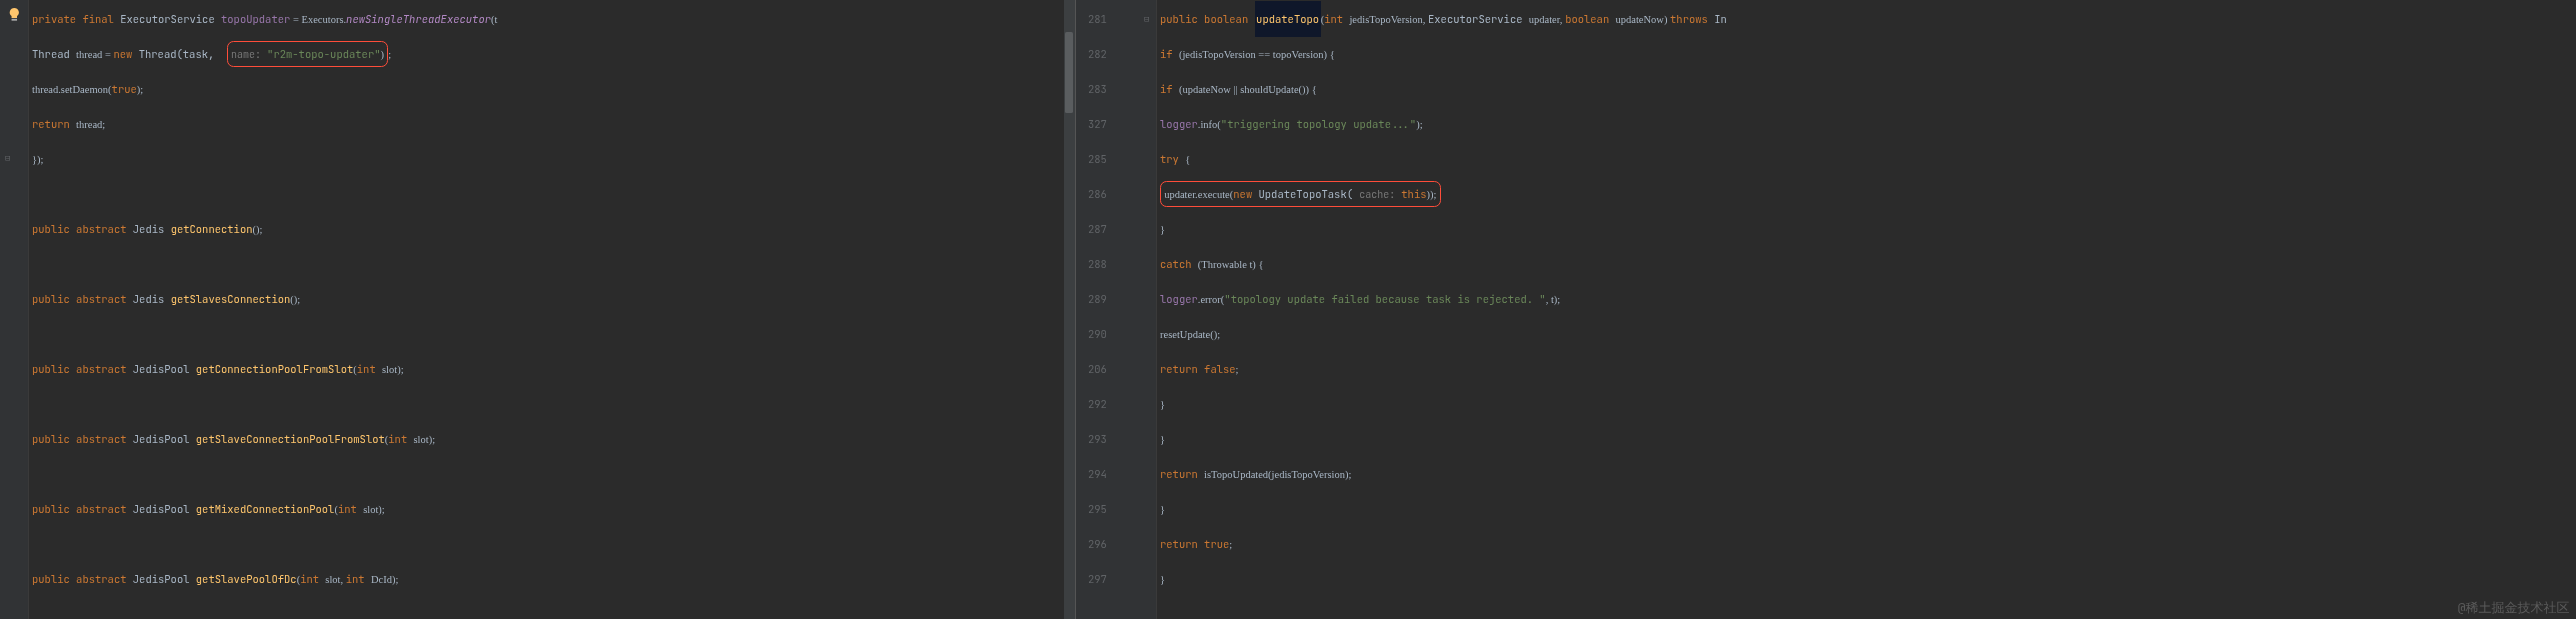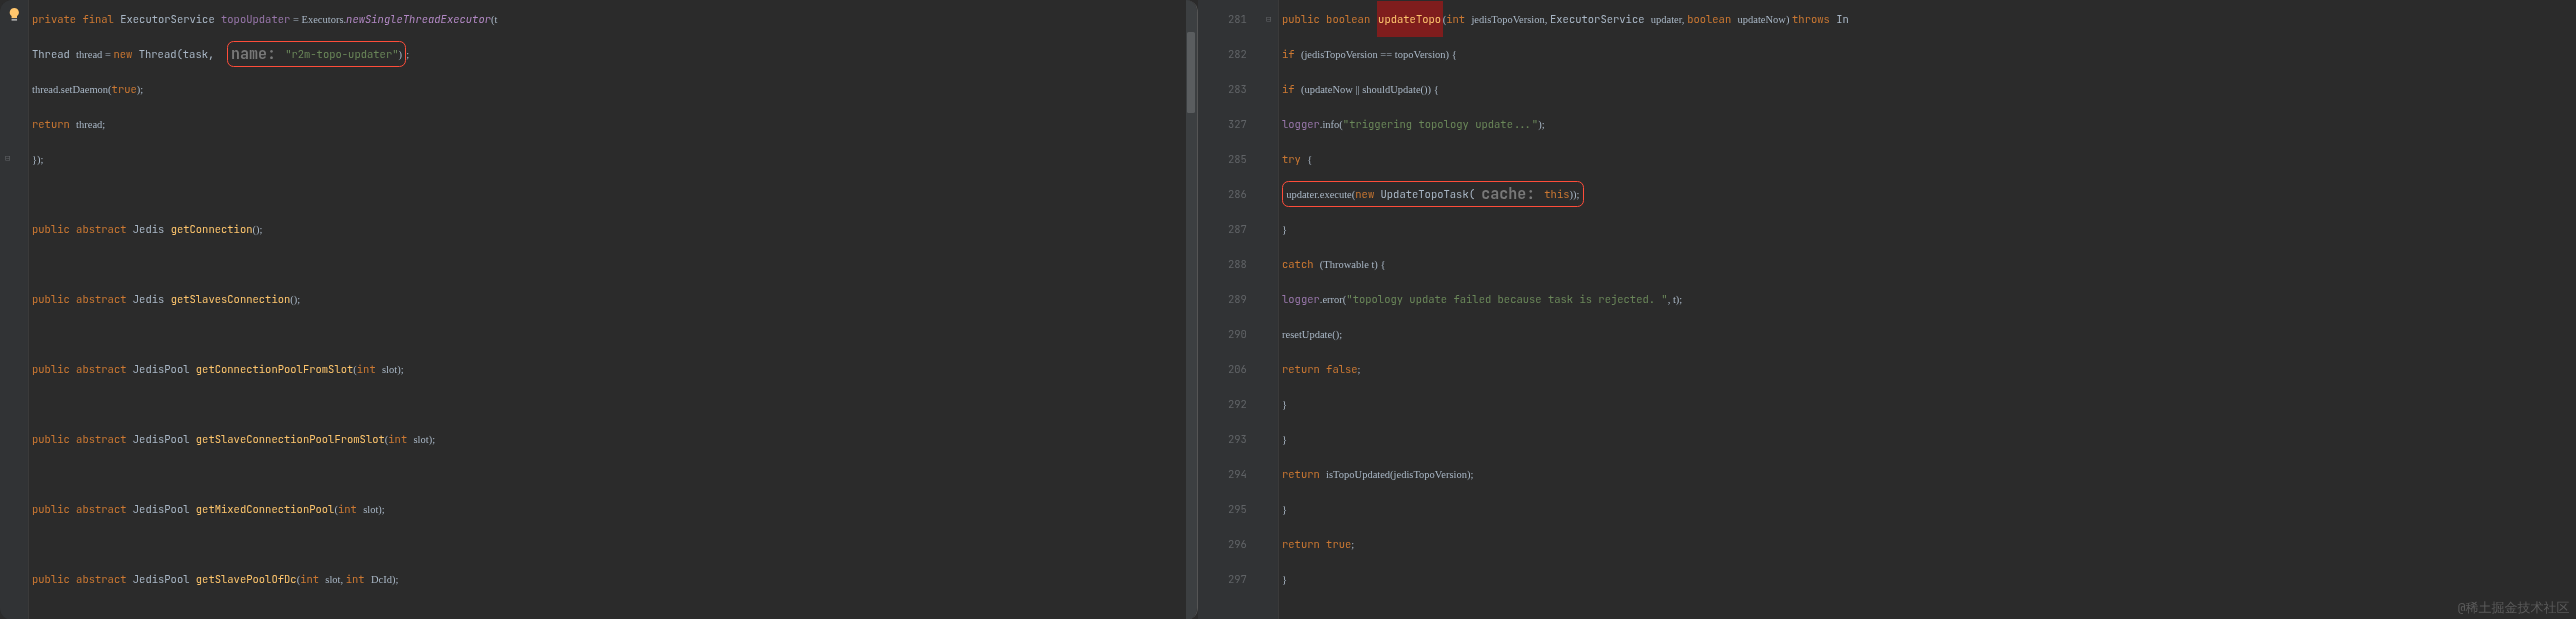--- a/index.html
+++ b/index.html
@@ -10,38 +10,38 @@
   overflow: hidden;
   width: 2576px;
   height: 620px;
   display: flex;
 }
 .pane {
   position: relative;
   background: #2b2b2b;
   overflow: hidden;
 }
-.pane-left { width: 1198px; border-right: 0.8px solid #555; border-radius: 12px; }
+.pane-left { width: 1076px; border-right: 0.8px solid #555; }
 .pane-right { flex: 1; }
 .gutter {
   position: absolute;
   left: 0;
   top: 0;
   width: 29px;
   height: 100%;
   background: #313335;
   border-right: 0.8px solid #3a3a3a;
 }
 .pane-right .gutter { width: 81px; }
 .lineno-col {
   position: absolute;
-  left: 6px;
+  left: 12px;
   top: 0;
   width: 49px;
-  text-align: center;
+  text-align: left;
   padding-right: 11.3px;
   color: #606366;
   font-size: 10.5px;
   line-height: 35px;
   padding-top: 1.6px;
 }
 .pane-right .lineno-col { width: 78px; }
 .code-area {
   position: absolute;
   left: 32px;
@@ -51,21 +51,21 @@
   line-height: 35px;
   white-space: pre;
 }
 .pane-right .code-area { left: 84px; }
 .line { height: 35px; display: flex; align-items: center; }
 .kw { color: #cc7832; }
 .type { color: #a9b7c6; }
 .method { color: #ffc66d; }
 .static-call { color: #b389c5; font-style: italic; }
 .str { color: #6a8759; }
-.param-hint { color: #787878; font-size: 15px; font-weight: bold; }
+.param-hint { color: #787878; font-size: 10px; }
 .ident { color: #a9b7c6; font-family: Liberation Serif, serif; }
 .local { color: #9876aa; }
 .bulb {
   position: absolute;
   left: 6.5px;
   top: 6.5px;
   width: 14.6px;
   height: 14.6px;
   color: #ffc66d;
 }
@@ -78,21 +78,21 @@
 .pane-right .fold-mark { left: 68px; }
 .highlight-box {
   border: 1.6px solid #ff4d3a;
   border-radius: 6.5px;
   padding: 0 3.2px;
   display: inline-flex;
   align-items: center;
   height: 26px;
 }
 .method-bg {
-  background: #7f1d1d;
+  background: #0f172a;
   padding: 0.8px 1.6px;
 }
 .scrollbar-track {
   position: absolute;
   right: 0;
   top: 0;
   width: 11.3px;
   height: 100%;
   background: #3c3f41;
 }

